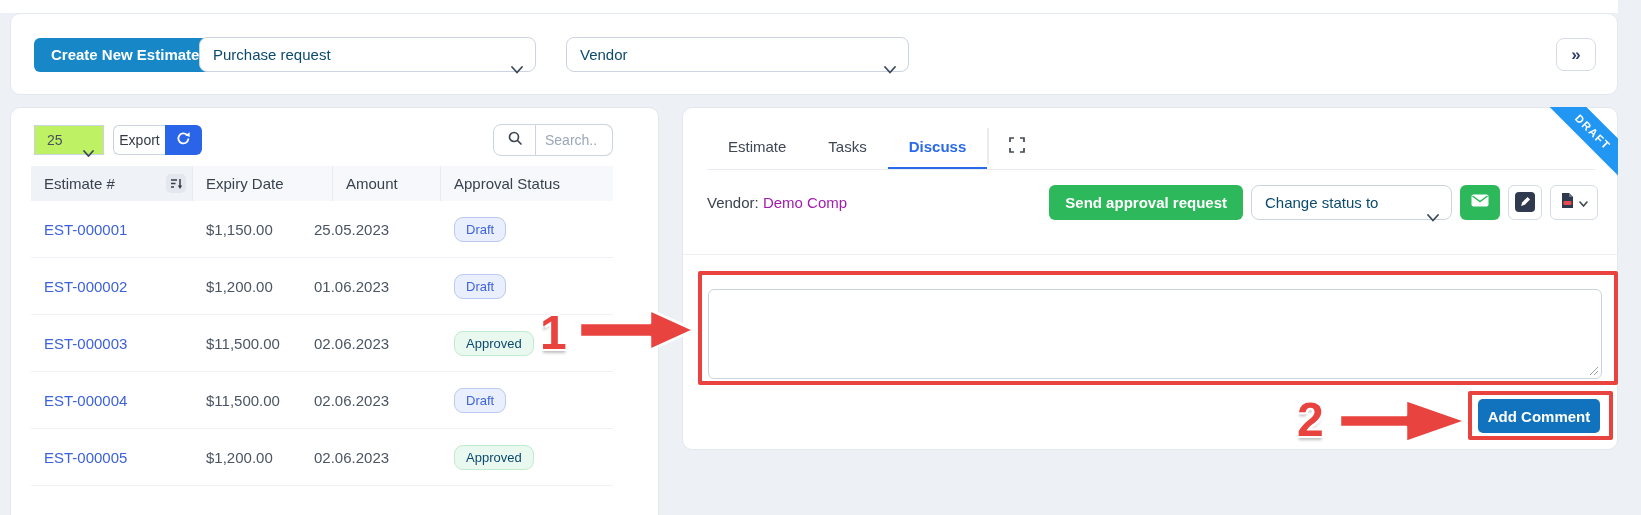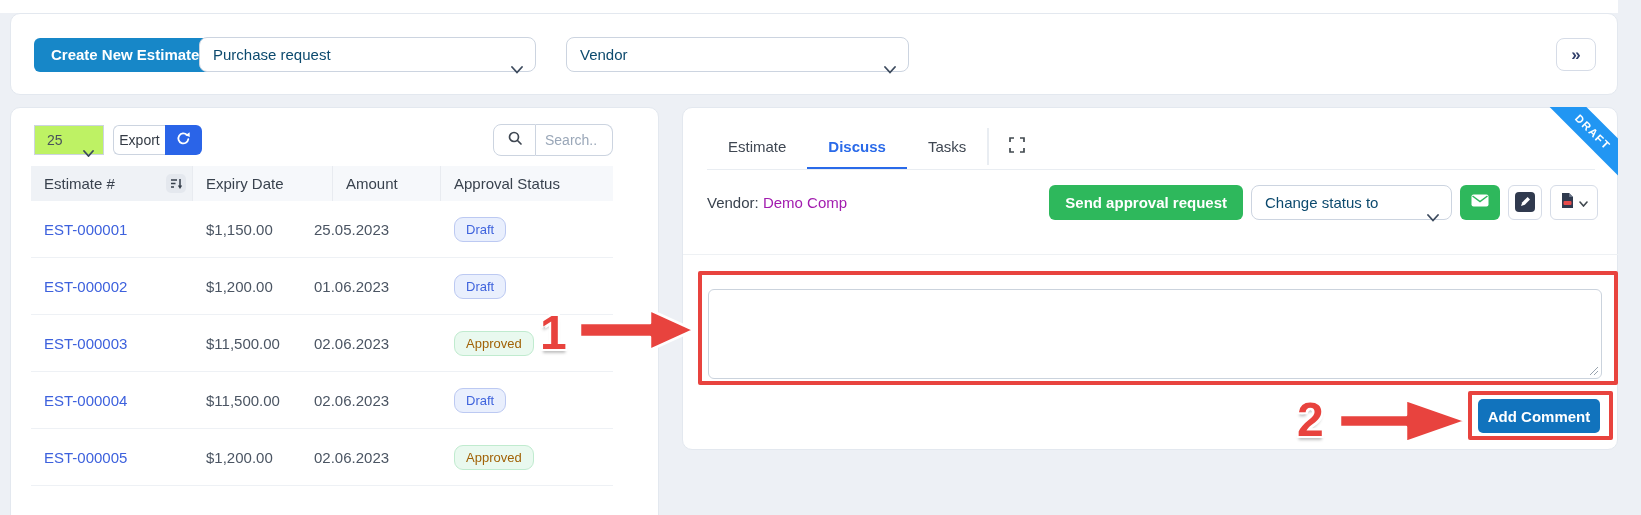--- a/index.html
+++ b/index.html
@@ -80,21 +80,21 @@
   .tbody { position:absolute; left:20px; top:93px; width:582px; }
   .trow { display:flex; height:57px; align-items:center; border-bottom:1px solid #eef1f5; }
   .td { padding-left:13px; font-size:15px; }
   .td-1 { width:162px; } .td-2 { width:108px; color:#4b5563; }
   .td-3 { width:140px; color:#4b5563; } .td-4 { width:172px; }
   .est-link { color:#3d61dd; text-decoration:none; cursor:pointer; }
   .badge {
     display:inline-block; padding:4px 11px; border-radius:9px; font-size:13px; line-height:15px;
   }
   .badge-draft    { background:#e9effd; border:1px solid #bcc9f2; color:#3f63dd; }
-  .badge-approved { background:#e9f9ef; border:1px solid #c0ebcf; color:#a16207; }
+  .badge-approved { background:#e9f9ef; border:1px solid #c0ebcf; color:#0c4a6e; }
 
   
   .right-panel { left:682px; top:107px; width:936px; height:343px; }
   .tabbar {
     position:absolute; left:24px; top:16px; width:888px; height:46px;
     display:flex; align-items:stretch; border-bottom:1px solid #e9edf2;
   }
   .tab {
     padding:0 21px; line-height:46px; font-size:15px; color:#3f4752; cursor:pointer;
   }
@@ -288,22 +288,22 @@
 </div>
 
 <div class="card right-panel">
 
   <div class="ribbon-box">
     <div class="ribbon">DRAFT</div>
   </div>
 
   <div class="tabbar">
     <div class="tab">Estimate</div>
+    <div class="tab">Tasks</div>
     <div class="tab active">Discuss</div>
-    <div class="tab">Tasks</div>
     <div class="vdiv"></div>
     <div class="vdiv"></div>
     <button class="btn-fullscreen">
       <span>
         <svg width="16" height="16" viewBox="0 0 16 16">
           <path d="M1 5V1h4 M11 1h4v4 M15 11v4h-4 M5 15H1v-4" fill="none" stroke="#41494f" stroke-width="1.7"></path>
         </svg>
       </span>
     </button>
   </div>

